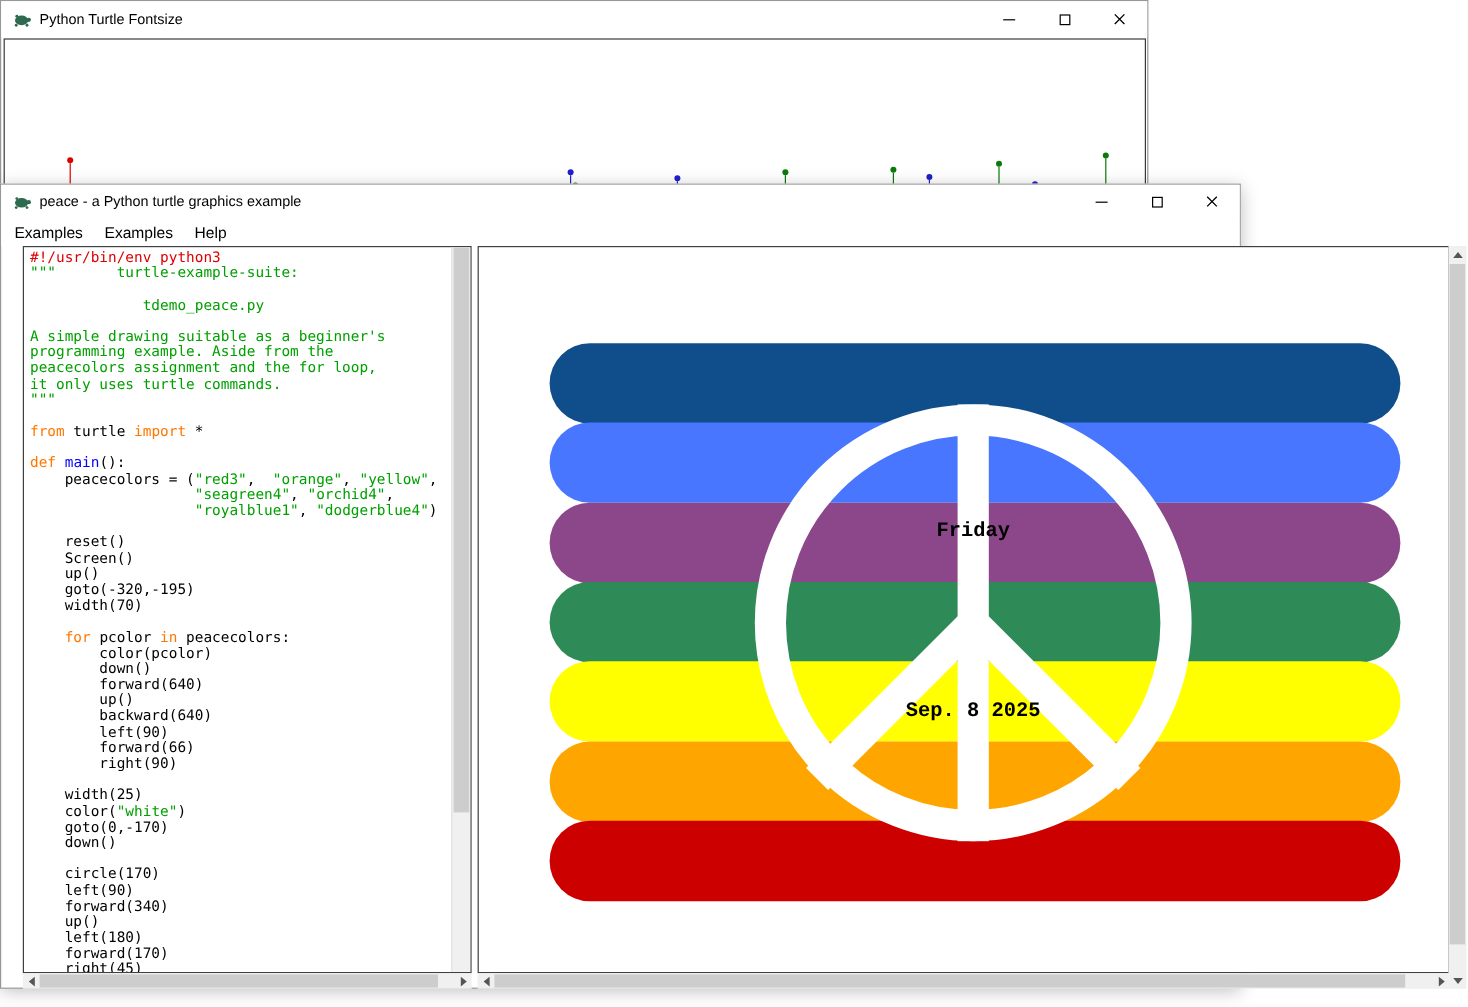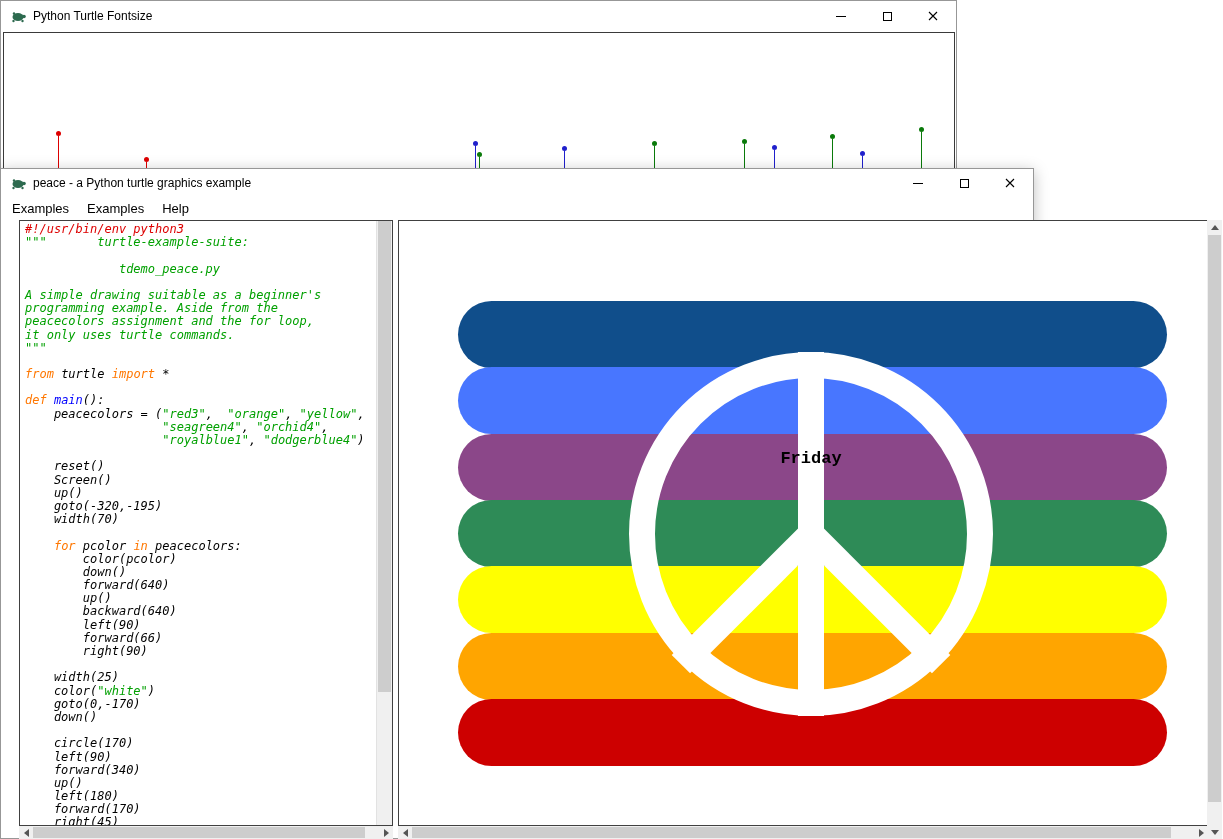--- a/index.html
+++ b/index.html
@@ -19,31 +19,31 @@
   
   .back-window { left:0; top:0; width:957px; height:700px; }
   .back-window .titlebar { height:30px; }
   .back-canvas { position:absolute; left:2px; top:31px; width:952px; height:660px;
                  background:#fff; border:1px solid #3a3a3a; overflow:hidden; }
   .tree { position:absolute; width:7px; }
   .tree-dot { width:5px; height:5px; border-radius:50%; margin-left:0; }
   .tree-trunk { width:1px; margin-left:2px; }
 
   
-  .front-window { left:0; top:168px; width:1034px; height:671px; box-shadow:0 3px 14px rgba(0,0,0,.25); }
+  .front-window { left:0; top:153px; width:1034px; height:671px; box-shadow:0 3px 14px rgba(0,0,0,.25); }
   .front-window .titlebar { height:28px; }
   .menubar { height:23px; display:flex; align-items:center; padding-left:2px; background:#fff; }
   .menu-item { font-size:13px; color:#000; padding:3px 9px; cursor:default; }
 
   .code-pane { position:absolute; left:18px; top:51px; width:374px; height:606px;
                border:1px solid #404040; background:#fff; display:flex; overflow:hidden; }
   .code-text { flex:1 1 auto; overflow:hidden; padding:2px 0 0 5px;
                font-family:"DejaVu Sans Mono", monospace; font-size:12px; line-height:13.2px;
                white-space:pre; color:#000; }
-  .cl { height:13.2px; white-space:pre;font-style:italic; }
+  .cl { height:13.2px; white-space:pre; }
   .t-c { color:#dd0000; } 
   .t-s { color:#00a000; } 
   .t-k { color:#ff7700; } 
   .t-d { color:#0000ff; } 
   .t-p { color:#000000; } 
 
   
   .vscroll { background:#f0f0f0; display:flex; flex-direction:column; }
   .code-vscroll { flex:0 0 16px; border-left:1px solid #e2e2e2; }
   .canvas-vscroll { position:absolute; left:1206px; top:51px; width:15px; height:619px; }
@@ -220,20 +220,21 @@
           <div class="stripe" style="background: rgb(46, 139, 87); top: 278.9px;"></div>
           <div class="stripe" style="background: rgb(255, 255, 0); top: 345.2px;"></div>
           <div class="stripe" style="background: rgb(255, 165, 0); top: 411.5px;"></div>
           <div class="stripe" style="background: rgb(205, 0, 0); top: 477.8px;"></div>
         </div>
       <div class="peace-ring peace-white" style="border-color: rgb(255, 255, 255);"></div>
       <div class="peace-vbar peace-white" style="background: rgb(255, 255, 255);"></div>
       <div class="peace-dbar peace-dl peace-white" style="background: rgb(255, 255, 255);"></div>
       <div class="peace-dbar peace-dr peace-white" style="background: rgb(255, 255, 255);"></div>
       <div class="canvas-label label-day">Friday</div>
+      <div class="canvas-label label-date">Sep. 8 2025</div>
     </div>
     <div class="vscroll canvas-vscroll">
       <div class="sb-btn">
           <span class="tri-up"></span>
         </div>
       <div class="sb-track">
         <div class="sb-thumb" style="top:1px; height:96%;"></div>
       </div>
       <div class="sb-btn">
           <span class="tri-down"></span>

